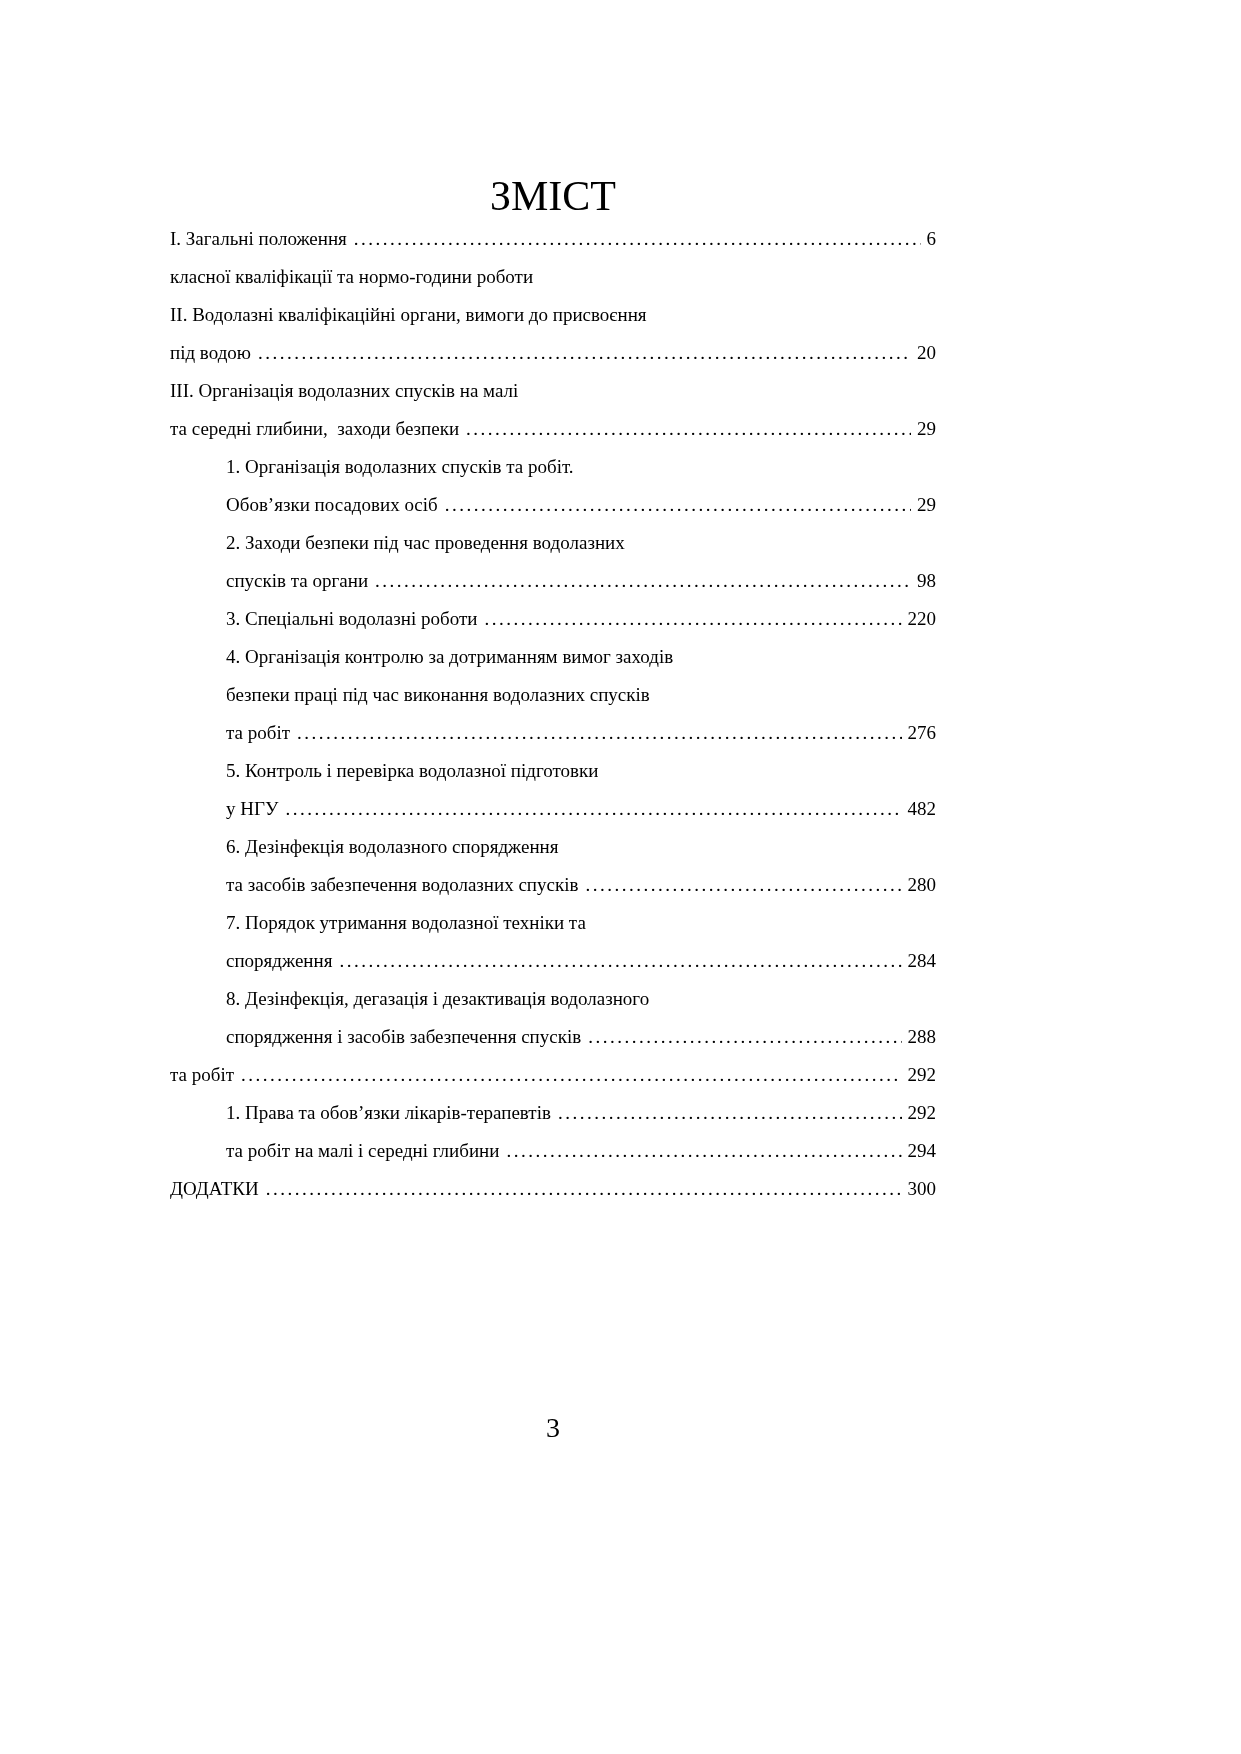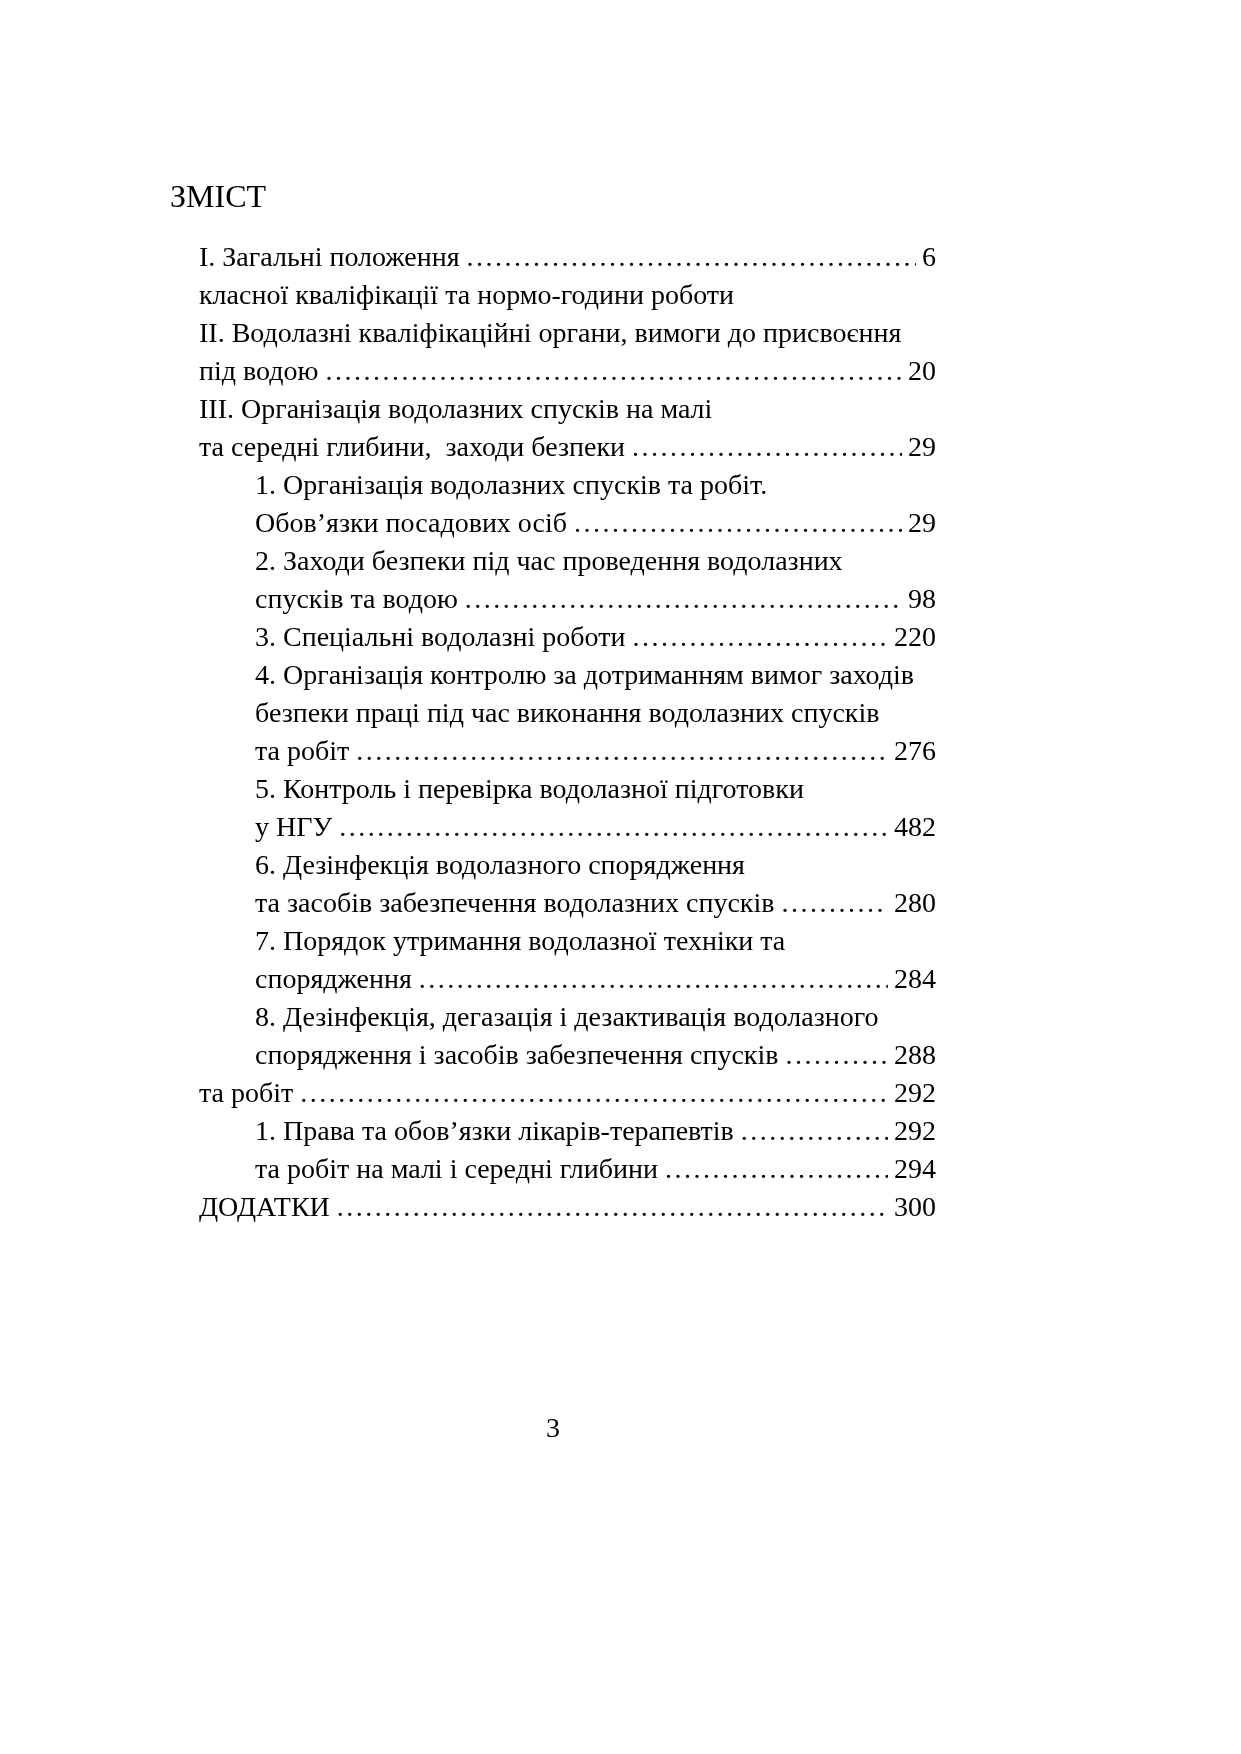--- a/index.html
+++ b/index.html
@@ -18,29 +18,28 @@
     background: #ffffff;
     overflow: hidden;
   }
   .content {
     position: absolute;
     left: 170px;
     top: 172px;
     width: 766px;
   }
   .toc-title {
-    font-size: 32px;
+    font-size: 42px;
     font-weight: normal;
+    text-align: center;
     line-height: 48px;
-    margin-bottom: 18px;
   }
   .toc-entry {
-    font-size: 28px;
+    font-size: 19px;
     line-height: 38px;
-    margin-left: 29px;
   }
   .toc-entry.indent-1 { padding-left: 56px; font-family: Liberation Serif, serif; }
   .toc-line { white-space: pre; }
   .toc-line.last {
     display: flex;
     align-items: baseline;
   }
   .toc-text { white-space: pre; flex: 0 0 auto; }
   .leader {
     flex: 1 1 auto;
@@ -81,21 +80,21 @@
         <div class="toc-entry indent-0">
           <div class="toc-line"><span class="toc-text">ІІІ. Організація водолазних спусків на малі</span></div>
           <div class="toc-line last"><span class="toc-text">та середні глибини,  заходи безпеки</span><span class="leader"></span><span class="toc-page">29</span></div>
         </div>
         <div class="toc-entry indent-1">
           <div class="toc-line"><span class="toc-text">1. Організація водолазних спусків та робіт.</span></div>
           <div class="toc-line last"><span class="toc-text">Обов’язки посадових осіб</span><span class="leader"></span><span class="toc-page">29</span></div>
         </div>
         <div class="toc-entry indent-1">
           <div class="toc-line"><span class="toc-text">2. Заходи безпеки під час проведення водолазних</span></div>
-          <div class="toc-line last"><span class="toc-text">спусків та водою</span><span class="leader"></span><span class="toc-page">98</span></div>
+          <div class="toc-line last"><span class="toc-text">спусків та органи</span><span class="leader"></span><span class="toc-page">98</span></div>
         </div>
         <div class="toc-entry indent-1">
           <div class="toc-line last"><span class="toc-text">3. Спеціальні водолазні роботи</span><span class="leader"></span><span class="toc-page">220</span></div>
         </div>
         <div class="toc-entry indent-1">
           <div class="toc-line"><span class="toc-text">4. Організація контролю за дотриманням вимог заходів</span></div>
           <div class="toc-line"><span class="toc-text">безпеки праці під час виконання водолазних спусків</span></div>
           <div class="toc-line last"><span class="toc-text">та робіт</span><span class="leader"></span><span class="toc-page">276</span></div>
         </div>
         <div class="toc-entry indent-1">

